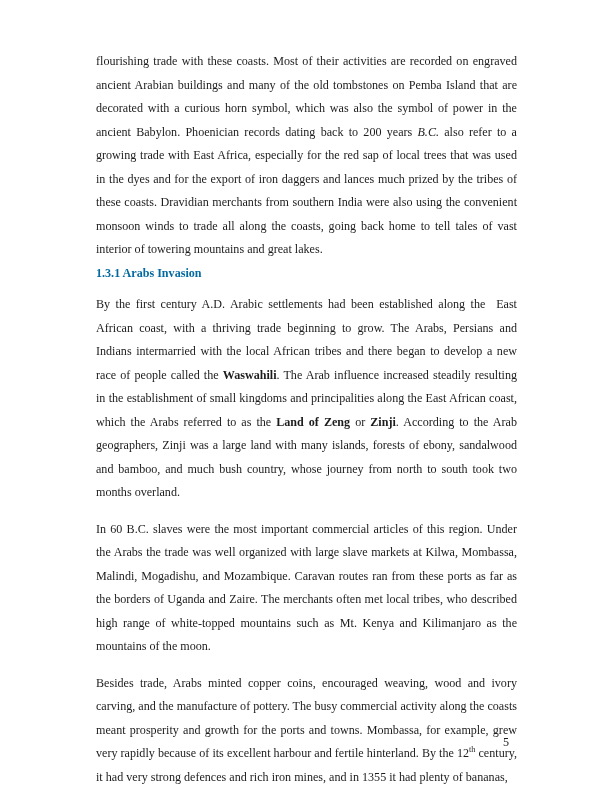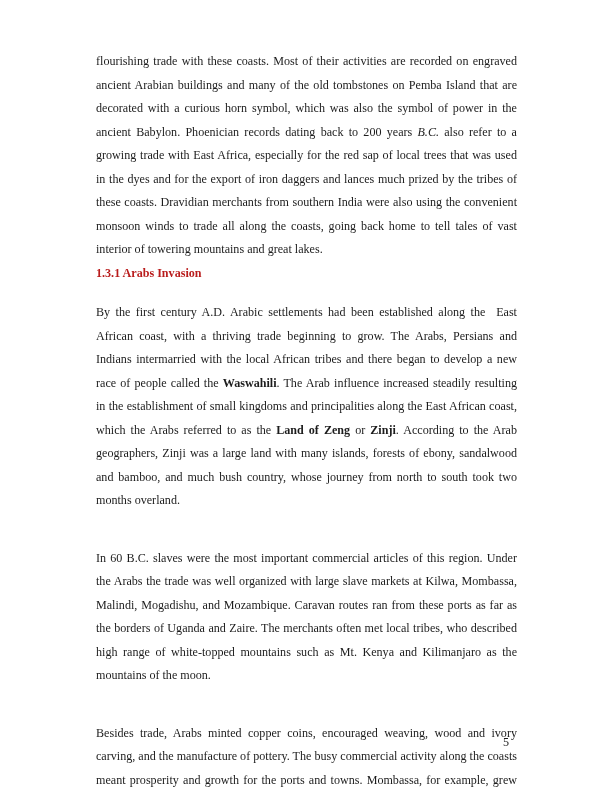--- a/index.html
+++ b/index.html
@@ -37,39 +37,39 @@
     padding: 0;
     font-size: 12.1px;
     line-height: 23.5px;
     text-align: justify;
     text-justify: inter-word;
     color: #1c1c1c;
     white-space: pre-wrap;
   }
 
   p.para + p.para {
-    margin-top: 34px;
+    margin-top: 13px;
   }
 
   h3.heading {
     margin: 0;
     padding: 0;
     font-size: 12.1px;
     line-height: 23.5px;
     font-weight: bold;
     text-align: left;
-    color: #b91c1c;
+    color: #0369a1;
   }
 
   .gap-before-heading {
     margin-top: 14px;
   }
 
   .heading + p.para {
-    margin-top: 16px;
+    margin-top: 8px;
   }
 
   b.inline-bold {
     font-weight: bold;
   }
 
   i.inline-italic {
     font-style: italic;
   }
 

